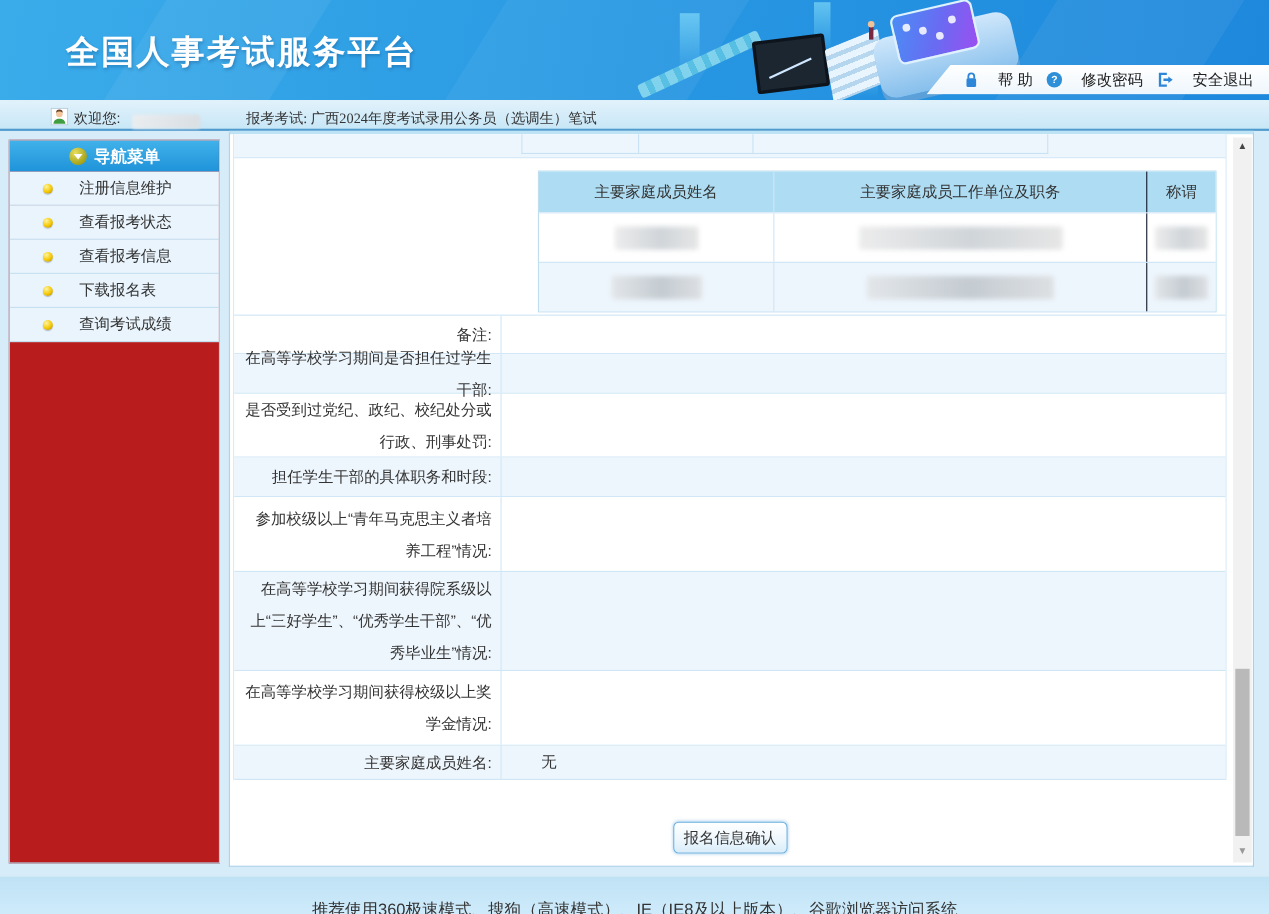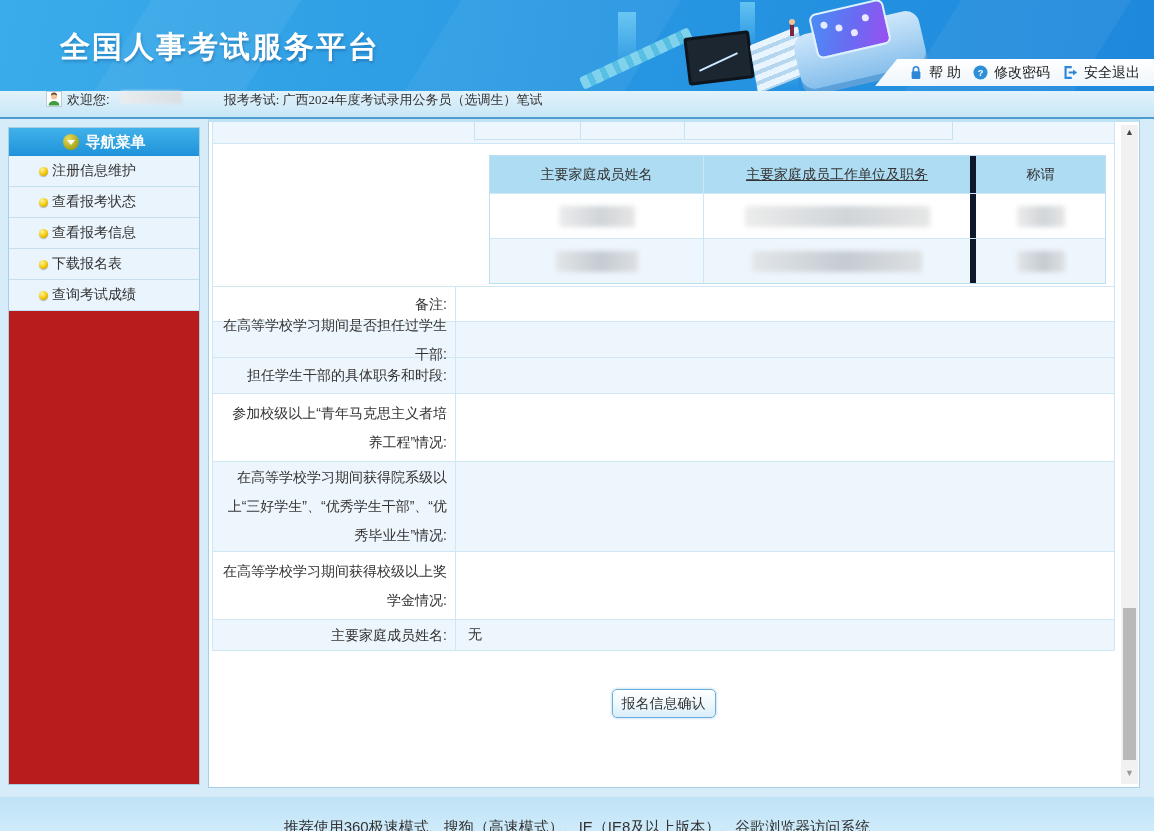--- a/index.html
+++ b/index.html
@@ -31,72 +31,72 @@
     background:linear-gradient(180deg,#cfe7fb,#86bfec); border-radius:14px; box-shadow:0 6px 0 #5ba0d8; }
   .app-panel { position:absolute; left:222px; top:6px; width:76px; height:46px; transform:rotate(-13deg);
     background:linear-gradient(115deg,#4a8df5 0%,#6a6af2 55%,#9b4ff0 100%); border-radius:7px; border:2px solid #dff0ff; }
   .app-dot { position:absolute; width:7px; height:7px; border-radius:50%; background:rgba(255,255,255,.85); }
   .person { position:absolute; left:200px; top:24px; width:4px; height:12px; background:#7a2740; }
   .person:before { content:""; position:absolute; left:-1px; top:-5px; width:6px; height:6px; border-radius:50%; background:#f0c29a; }
 
   
   .actions-tab { position:absolute; right:0; top:59px; height:27px; padding:0 14px 0 34px; display:flex; align-items:center; gap:12px;
     background:linear-gradient(180deg,#ffffff,#eef6fc); clip-path:polygon(22px 0,100% 0,100% 100%,0 100%); }
-  .hdr-btn { display:flex; align-items:center; gap:6px; font-size:14px; color:#222; cursor:pointer; }
+  .hdr-btn { display:flex; align-items:center; gap:17px; font-size:14px; color:#222; cursor:pointer; }
   .hdr-btn svg { display:block; }
 
   
   .welcome { position:absolute; left:0; top:91px; width:1154px; height:28px;
     background:linear-gradient(180deg,#e2f2fb,#c8e7f7); border-bottom:2px solid #4f9bce;
-    display:flex; align-items:flex-start; font-size:13px; color:#333; }
+    display:flex; align-items:flex-end; font-size:13px; color:#333; }
   .welcome .avatar { margin-left:46px; margin-right:5px; }
   .blur-name { display:inline-block; width:62px; height:13px; margin-left:10px; border-radius:2px;
     background:linear-gradient(90deg,#e9edf0,#dadfe3); filter:blur(1.5px); }
   .exam-info { margin-left:42px;font-family:Liberation Serif, serif; }
 
   
   .sidebar { position:absolute; left:8px; top:127px; width:192px; height:658px;
     background:#b91c1c; border:1px solid #a9cfe6; }
   .nav-head { height:28px; background:linear-gradient(180deg,#40b1e9,#1f93da); display:flex; align-items:center;
     justify-content:center; gap:7px; color:#fff; font-size:15px; font-weight:bold; }
   .nav-caret { width:16px; height:16px; border-radius:50%;
     background:radial-gradient(circle at 35% 30%,#e9dd5e,#aaa81f 65%,#8c8c14); position:relative; }
   .nav-caret:after { content:""; position:absolute; left:4px; top:6px; border-left:4px solid transparent;
     border-right:4px solid transparent; border-top:5px solid #fff; }
   .nav-item { height:31px; background:#e9f4fc; border-bottom:1px solid #c3dff0; display:flex; align-items:center;
-    padding-left:30px; gap:4px; font-size:14px; color:#333; cursor:pointer; }
+    padding-left:30px; gap:24px; font-size:14px; color:#333; cursor:pointer; }
   .bullet { width:9px; height:9px; border-radius:50%; flex:0 0 9px;
     background:radial-gradient(circle at 35% 30%,#fff3a0,#f5c800 55%,#a87e00); box-shadow:0 1px 1px rgba(0,0,0,.25); }
 
   
   .content { position:absolute; left:208px; top:119px; width:932px; height:669px; background:#ffffff;
     border:1px solid #a9cfe6; border-top:3px solid #bee3f5; }
   .tbl { position:absolute; left:3px; top:0; width:903px; }
   .tbl-body { border-left:1px solid #cfe6f5; border-right:1px solid #cfe6f5; }
   .row { display:flex; border-bottom:1px solid #cfe6f5; background:#fff; }
-  .row.alt { background:#eef6fd; }
+  .row.alt { background:#eef6fd;gap:24px; }
   .lbl { width:243px; border-right:1px solid #cfe6f5; display:flex; flex-direction:column; justify-content:center;
     text-align:right; padding:4px 8px 4px 6px; font-size:14px; color:#333; line-height:29px; }
   .val { flex:1; display:flex; align-items:center; padding-left:12px; font-size:14px; color:#333; }
   .h-partial { height:22px; position:relative; }
   .h-fam { height:143px; position:relative; }
   .h1 { height:35px; } .h1b { height:36px; } .h2 { height:58px; } .h2b { height:68px;justify-content:flex-end; } .h3 { height:90px; } .h-last { height:31px; }
 
   
   .frag { position:absolute; left:261px; top:0; width:479px; height:18px;
     border-left:1px solid #c9e2f3; border-right:1px solid #c9e2f3; border-bottom:1px solid #c9e2f3; }
   .frag-v { position:absolute; top:0; bottom:0; width:1px; background:#c9e2f3; }
 
   
   .fam-table { position:absolute; left:276px; top:11px; width:617px; border:1px solid #bfdff1; font-size:14px; color:#333; }
   .fam-hrow { display:flex; height:37px; background:#aedcf2; align-items:center; }
   .fam-row { display:flex; height:45px; align-items:center; background:#fff; border-top:1px solid #cfe6f5; }
   .fam-row.alt { background:#eef6fd; }
   .fc { display:flex; align-items:center; justify-content:center; height:100%; }
-  .fc1 { width:213px; } .fc2 { width:273px; border-left:1px solid #cfe6f5; border-right:6px solid #0f172a;text-decoration:underline; } .fc3 { flex:1; }
+  .fc1 { width:213px; } .fc2 { width:340px; border-left:1px solid #cfe6f5; border-right:1px solid #0f172a; } .fc3 { flex:1; }
   .redact { height:21px; border-radius:2px; filter:blur(2.5px);
     background:linear-gradient(90deg,#ececec 0%,#d0d5d9 55%,#e6e6e6 100%); }
   .r-name { width:76px; } .r-unit { width:185px; } .r-title { width:48px; }
   .fam-row.alt .redact { background:linear-gradient(90deg,#e2e6e9 0%,#c4cbd1 55%,#dde0e3 100%); }
 
   
   .btn-area { text-align:center; padding-top:38px; }
   .confirm-btn { display:inline-block; width:104px; height:29px; line-height:27px; font-size:14px; color:#333;
     background:linear-gradient(180deg,#ffffff 0%,#eef7fd 55%,#d9edf9 100%); border:1px solid #6aaede; border-radius:5px;
     box-shadow:0 0 3px rgba(106,174,222,.6); cursor:pointer; font-family:"Liberation Sans",sans-serif; }
@@ -256,20 +256,24 @@
       <div class="row h1">
         <div class="lbl">备注:</div>
         <div class="val"></div>
       </div>
 
       <div class="row alt h1b">
         <div class="lbl">在高等学校学习期间是否担任过学生干部:</div>
         <div class="val"></div>
       </div>
 
+      <div class="row h2">
+        <div class="lbl">是否受到过党纪、政纪、校纪处分或行政、刑事处罚:</div>
+        <div class="val"></div>
+      </div>
 
       <div class="row alt h1b">
         <div class="lbl">担任学生干部的具体职务和时段:</div>
         <div class="val"></div>
       </div>
 
       <div class="row h2b">
         <div class="lbl">参加校级以上“青年马克思主义者培养工程”情况:</div>
         <div class="val"></div>
       </div>

